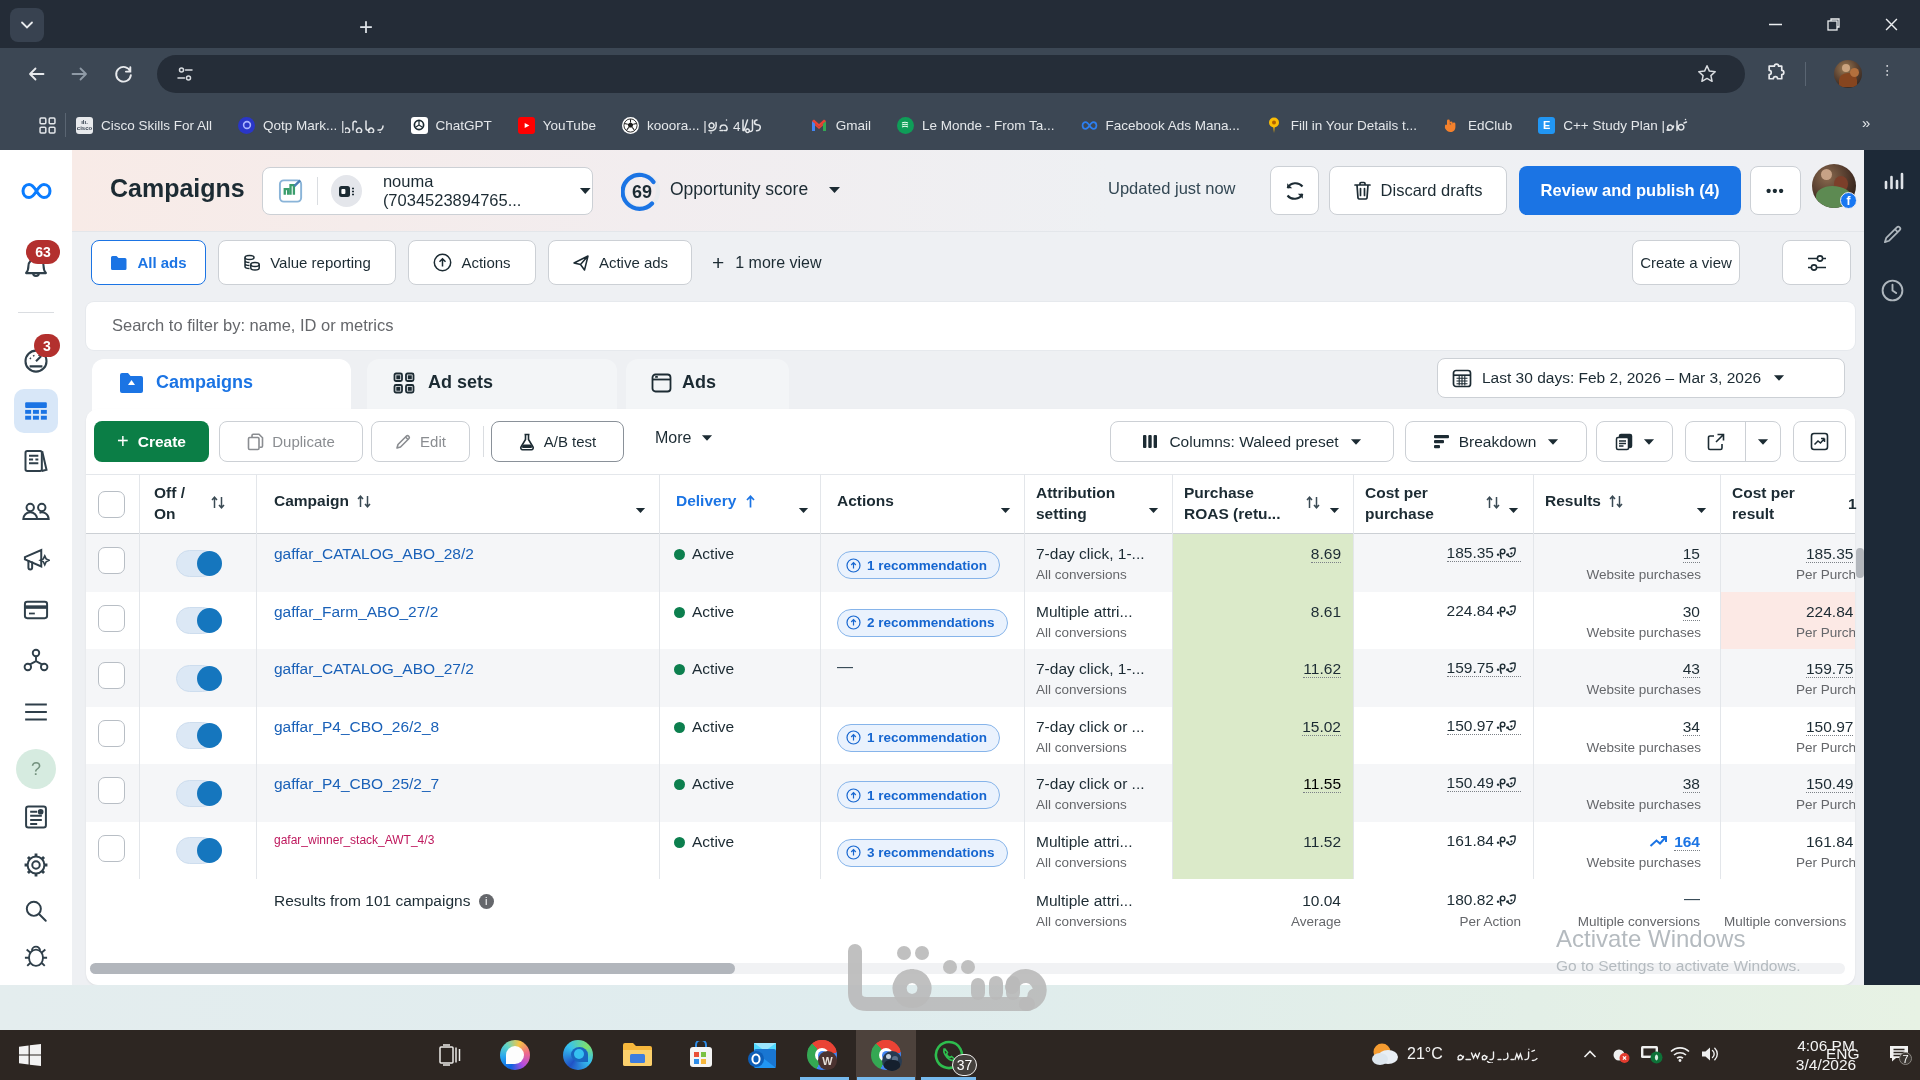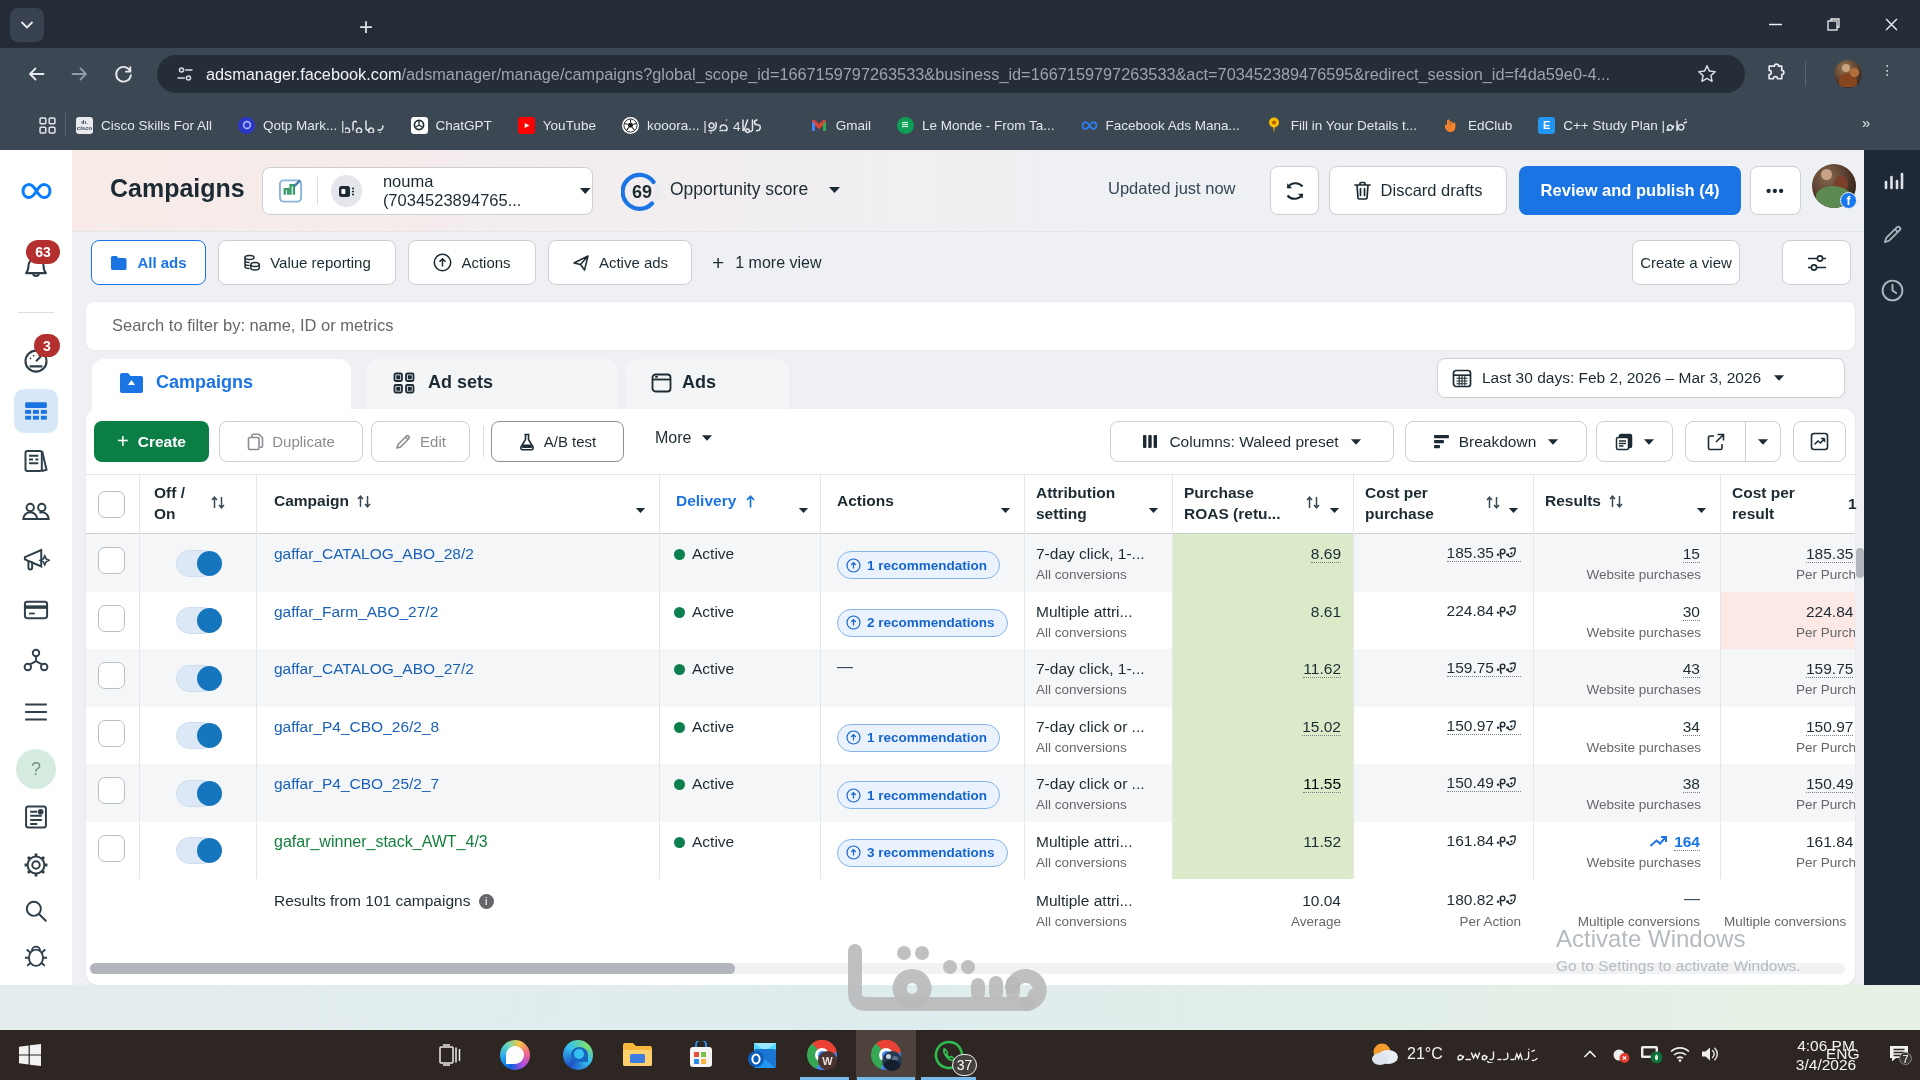--- a/index.html
+++ b/index.html
@@ -79,21 +79,20 @@
     <svg class="abs" style="left:113px;top:15px" width="21" height="21" viewBox="0 0 20 20">
         <path d="M16.5 8 A7 7 0 1 0 17 11.5 M16.5 4 V8.2 H12.3" stroke="#e8eaed" stroke-width="1.8" fill="none" stroke-linecap="round"></path>
       </svg>
     <div id="urlpill">
       <svg style="margin-left:18px" width="20" height="20" viewBox="0 0 20 20">
           <circle cx="6.5" cy="6" r="2" fill="none" stroke="#dadde1" stroke-width="1.5"></circle>
           <path d="M10.5 6 H17" stroke="#dadde1" stroke-width="1.5" stroke-linecap="round"></path>
           <circle cx="13.5" cy="14" r="2" fill="none" stroke="#dadde1" stroke-width="1.5"></circle>
           <path d="M3 14 H9.5" stroke="#dadde1" stroke-width="1.5" stroke-linecap="round"></path>
         </svg>
-      <span style="margin-left:11px; font-size:16.3px; color:#f1f3f4; white-space:nowrap;">adsmanager.facebook.com<span style="color:#9aa4af">/adsmanager/manage/campaigns?global_scope_id=1667159797263533&amp;business_id=1667159797263533&amp;act=703452389476595&amp;redirect_session_id=f4da59e0-4...</span></span>
       <svg class="abs" style="left:1540px;top:9px" width="20" height="20" viewBox="0 0 20 20">
           <path d="M10 1.8 L12.4 7.1 L18.2 7.7 L13.9 11.6 L15.1 17.3 L10 14.4 L4.9 17.3 L6.1 11.6 L1.8 7.7 L7.6 7.1 Z" fill="none" stroke="#dadde1" stroke-width="1.5" stroke-linejoin="round"></path>
         </svg>
     </div>
     <svg class="abs" style="left:1766px;top:15px" width="21" height="21" viewBox="0 0 20 20">
         <path d="M8 3 a2 2 0 0 1 4 0 h3 v4 a2 2 0 0 1 0 4 v4 h-4 a2 2 0 0 0 -4 0 H3 v-4 a2 2 0 0 0 0 -4 V3 Z" fill="none" stroke="#e8eaed" stroke-width="1.6" stroke-linejoin="round"></path>
       </svg>
     <div class="abs" style="left:1805px;top:14px;width:1px;height:24px;background:#5a6572"></div>
     <div class="abs" style="left:1834px;top:12px;width:28px;height:28px;border-radius:50%;background:radial-gradient(circle at 40% 30%,#9c7a52,#5d4433 45%,#2e2420 85%);overflow:hidden;">
         <div style="position:absolute;left:8px;top:4px;width:8px;height:8px;border-radius:50%;background:#caa37e;"></div>
@@ -711,21 +710,21 @@
       <div style="position:absolute;left:1447px;top:323.0px;width:168px;text-align:right;font-size:13.5px;color:#65676b;">Website purchases</div>
       <div style="position:absolute;left:1634px;top:290.0px;width:135px;height:57.5px;overflow:hidden;">
             <div style="position:absolute;left:86px;top:11px;font-size:15.5px;color:#1c2b33;white-space:nowrap;"><span style="border-bottom:1.5px dotted #7c8187;padding-bottom:0px;">150.49</span></div>
             <div style="position:absolute;left:76px;top:33px;font-size:13.5px;color:#65676b;white-space:nowrap;">Per Purchase</div>
           </div>
       <div style="position:absolute;left:0;top:347.5px;width:1769px;height:1px;background:#e4e7eb;"></div>
       <div style="position:absolute;left:0;top:347.5px;width:1769px;height:57.5px;background:#ffffff;"></div>
       <div style="position:absolute;left:12px;top:360.5px;width:27px;height:27px;border:1.5px solid #b8bec5;border-radius:7px;background:#fff;"></div>
       <div style="position:absolute;left:90px;top:363.0px;width:40px;height:27px;border-radius:14px;background:#dce8f5;border:1px solid #cdddee;"></div>
       <div style="position:absolute;left:111px;top:364.0px;width:25px;height:25px;border-radius:50%;background:#1576be;"></div>
-      <div style="position:absolute;left:188px;top:358.5px;font-size:16px;color:#15803d;">gafar_winner_stack_AWT_4/3</div>
+      <div style="position:absolute;left:188px;top:358.5px;font-size:12px;color:#be185d;">gafar_winner_stack_AWT_4/3</div>
       <div style="position:absolute;left:588px;top:362.5px;width:11px;height:11px;border-radius:50%;background:#0c7f4e;"></div>
       <div style="position:absolute;left:606px;top:358.5px;font-size:15.5px;color:#1c2b33;">Active</div>
       <div style="position:absolute;left:751px;top:364.5px;height:28px;padding:0 12px 0 8px;display:inline-flex;align-items:center;background:#eaf2fd;border:1px solid #86b4ea;border-radius:14px;font-size:13.5px;font-weight:700;color:#1666d0;"><svg style="margin-right:6px" width="15" height="15" viewBox="0 0 15 15">
               <circle cx="7.5" cy="7.5" r="6.5" fill="none" stroke="#1666d0" stroke-width="1.2"></circle>
               <path d="M7.5 10.5 V5 M5.2 7 L7.5 4.7 L9.8 7" fill="none" stroke="#1666d0" stroke-width="1.2"></path>
             </svg>3 recommendations</div>
       <div style="position:absolute;left:950px;top:358.5px;font-size:15.5px;color:#1c2b33;">Multiple attri...</div>
       <div style="position:absolute;left:950px;top:380.5px;font-size:13.5px;color:#65676b;">All conversions</div>
       <div style="position:absolute;left:1087px;top:347.5px;width:180px;height:57.5px;background:#dbeac9;"></div>
       <div style="position:absolute;left:1087px;top:358.5px;width:168px;text-align:right;font-size:15.5px;color:#1c2b33;"><span style="padding-bottom:0px;">11.52</span></div>

